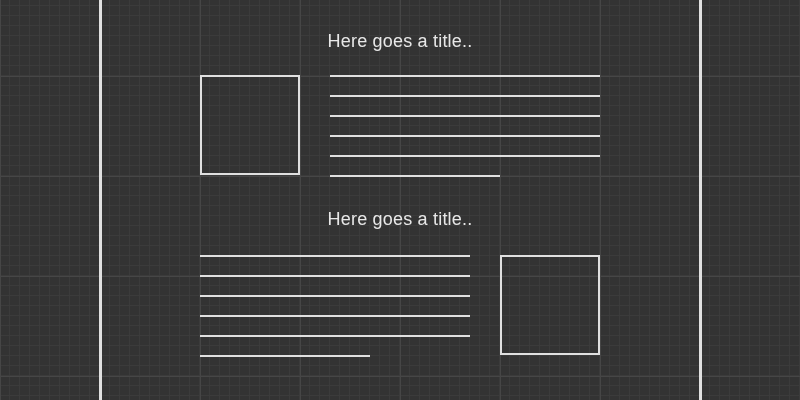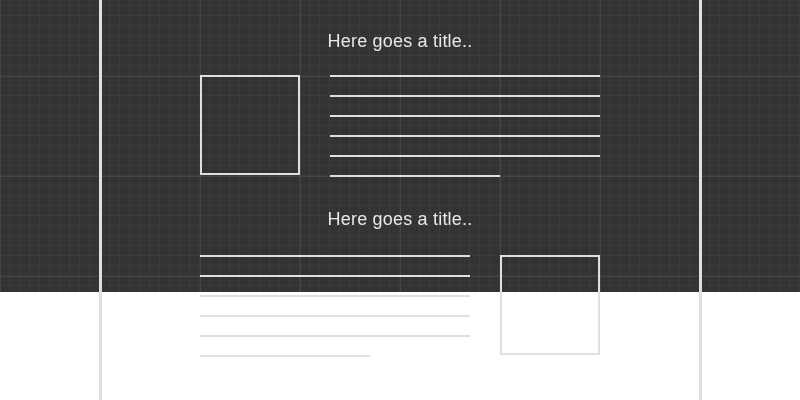--- a/index.html
+++ b/index.html
@@ -9,21 +9,21 @@
     --stroke: #e0e0e0;
     --text: #e8e8e8;
   }
   * { margin: 0; padding: 0; box-sizing: border-box; }
   html, body { width: 800px; height: 400px; overflow: hidden; }
   body { font-family: "Liberation Sans", "DejaVu Sans", sans-serif; }
 
   .canvas {
     position: relative;
     width: 800px;
-    height: 292px;
+    height: 400px;
     background-color: var(--bg);
     
     background-image:
       repeating-linear-gradient(90deg,
         var(--grid-major) 0px, var(--grid-major) 1px,
         transparent 1px, transparent 100px),
       repeating-linear-gradient(180deg,
         transparent 0px, transparent 76px,
         var(--grid-major) 76px, var(--grid-major) 77px,
         transparent 77px, transparent 100px),

